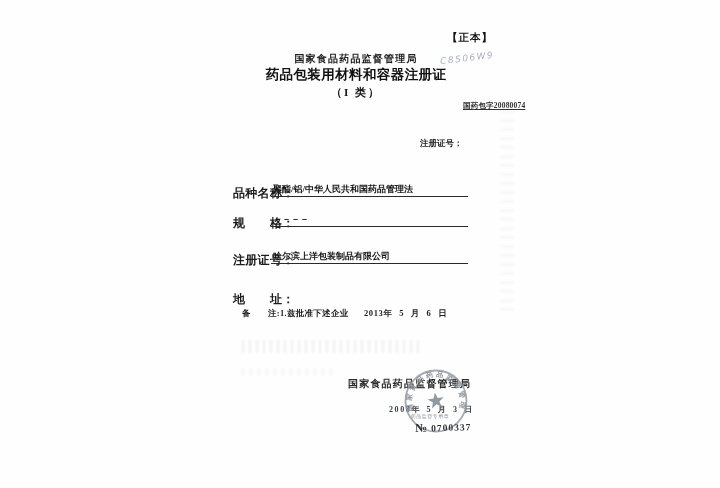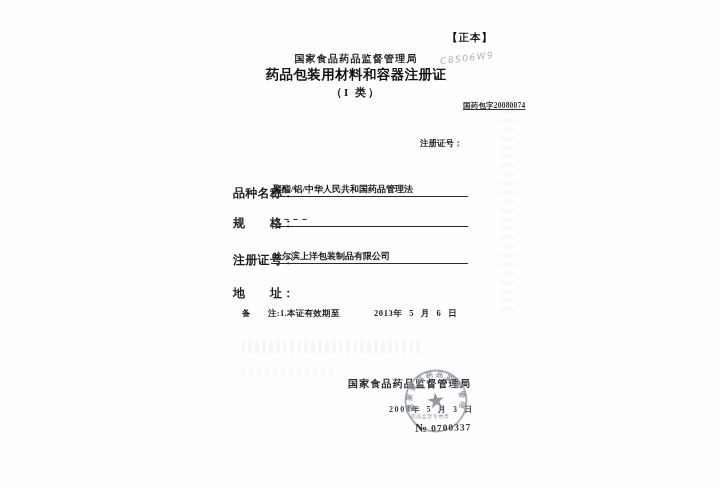--- a/index.html
+++ b/index.html
@@ -25,21 +25,21 @@
   .body-par .ln1 { padding-left:10px; letter-spacing:1.9px; }
   .body-par .ln2 { letter-spacing:.55px; }
   .body-par .ln3 { letter-spacing:.1px; }
   .field-label { left:233px; font-size:12px; font-weight:bold; color:#1d1d1d; letter-spacing:.3px; white-space:pre; }
   .field-value {
     left:271px; width:197px; font-size:9px; font-weight:bold; color:#161616;
     border-bottom:1.2px solid #2a2a2a; padding:0 0 2px 2px; height:13px; line-height:11px; white-space:nowrap;
   }
   .note-bei { left:242px; top:308px; font-size:8.5px; font-weight:bold; }
   .note-text { left:268px; top:308px; font-size:8.5px; font-weight:bold; letter-spacing:.3px; }
-  .note-date { left:374px; top:308px; font-size:8.5px; font-weight:bold; word-spacing:4px; letter-spacing:.6px;text-align:right; }
+  .note-date { left:364px; top:308px; font-size:8.5px; font-weight:bold; word-spacing:4px; letter-spacing:.6px;text-align:right; }
   .footer-authority { left:348px; top:377px; font-size:10px; font-weight:bold; letter-spacing:1.2px; color:#2a2a2a; z-index:2; }
   .issue-date { left:389px; top:404px; font-size:8px; font-weight:bold; color:#3a3f44; letter-spacing:1.6px; word-spacing:2px; z-index:2; }
   .serial { left:415px; top:417px; z-index:4; transform:rotate(-2deg); color:#2e3338; white-space:nowrap; }
   .serial .no-sign { font-size:12px; font-weight:bold; }
   .serial .no-num { font-size:9.5px; font-weight:bold; letter-spacing:1px; }
   .seal-svg { left:393px; top:361px; z-index:3; }
   
   .noise-band1 { left:242px; top:340px; width:180px; height:13px;
     background:repeating-linear-gradient(90deg, rgba(70,72,70,.18) 0 2px, rgba(0,0,0,0) 2px 7px);
     filter:blur(1.1px); opacity:.45; }
@@ -69,24 +69,24 @@
 
   <div class="abs field-label" style="top:185px">品种名称：</div>
   <div class="abs field-value" style="top:184px">聚酯/铝/中华人民共和国药品管理法</div>
 
   <div class="abs field-label" style="top:215px">规　　格：</div>
   <div class="abs field-value" style="top:214px">－－－－</div>
 
   <div class="abs field-label" style="top:252px">注册证号：</div>
   <div class="abs field-value" style="top:251px">哈尔滨上洋包装制品有限公司</div>
 
-  <div class="abs field-label" style="top:285px">地　　址：</div>
+  <div class="abs field-label" style="top:291px">地　　址：</div>
 
   <div class="abs note-bei">备</div>
-  <div class="abs note-text">注:1.本证有效期至</div>
+  <div class="abs note-text">注:1.兹批准下述企业</div>
   <div class="abs note-date">2013年 5 月 6 日</div>
 
   <div class="abs noise-band1"></div>
   <div class="abs noise-band2"></div>
   <div class="abs noise-col"></div>
 
   <div class="abs footer-authority">国家食品药品监督管理局</div>
   <div class="abs issue-date">2008年 5 月 3 日</div>
 
   <div class="abs serial">

